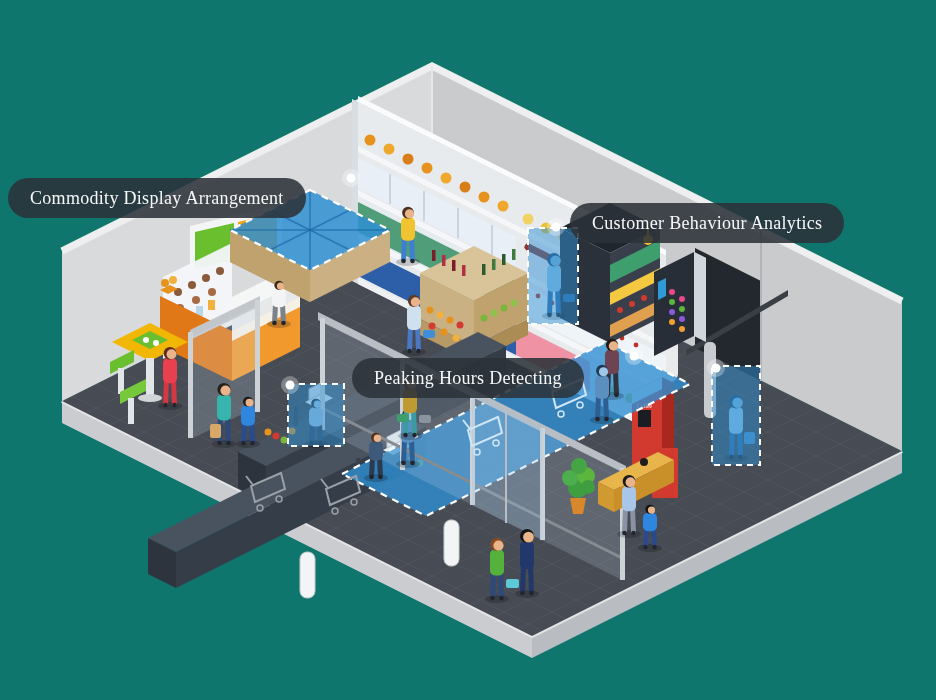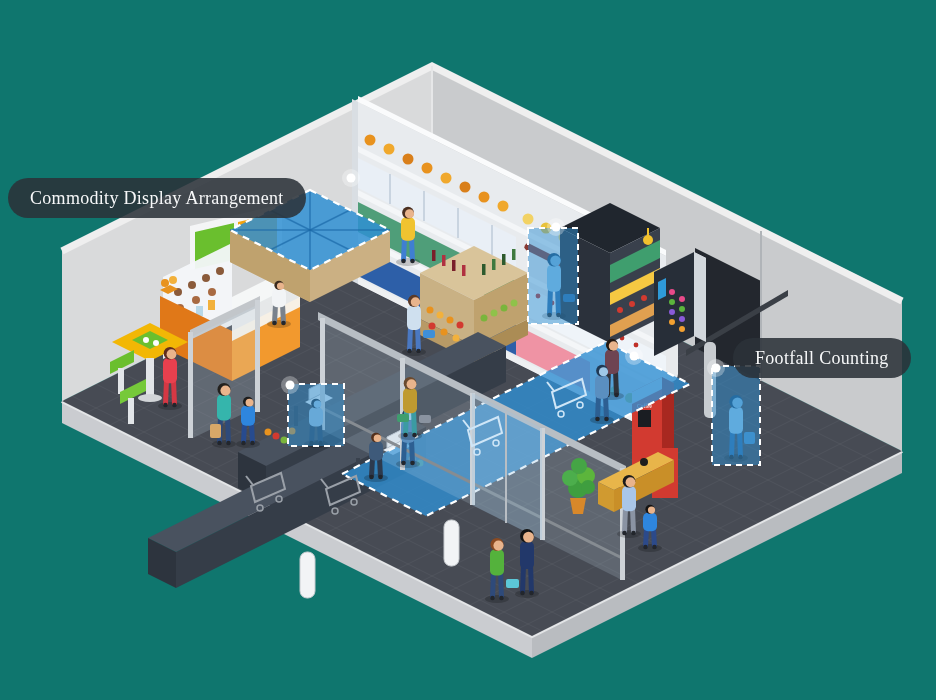--- a/index.html
+++ b/index.html
@@ -650,15 +650,16 @@
           <circle cx="716" cy="368" r="4.5" fill="#ffffff"></circle>
         </g>
         <g>
           <circle cx="634" cy="356" r="9" fill="rgba(255,255,255,0.3)"></circle>
           <circle cx="634" cy="356" r="4.5" fill="#ffffff"></circle>
         </g>
       </g>
 </svg>
 
 <div class="pill pill-commodity">Commodity Display Arrangement</div>
-<div class="pill pill-footfall">Footfall Counting</div>
+<div class="pill pill-customer">Customer Behaviour Analytics</div>
+<div class="pill pill-peaking">Peaking Hours Detecting</div>
 
 </div>
 
 </body></html>

